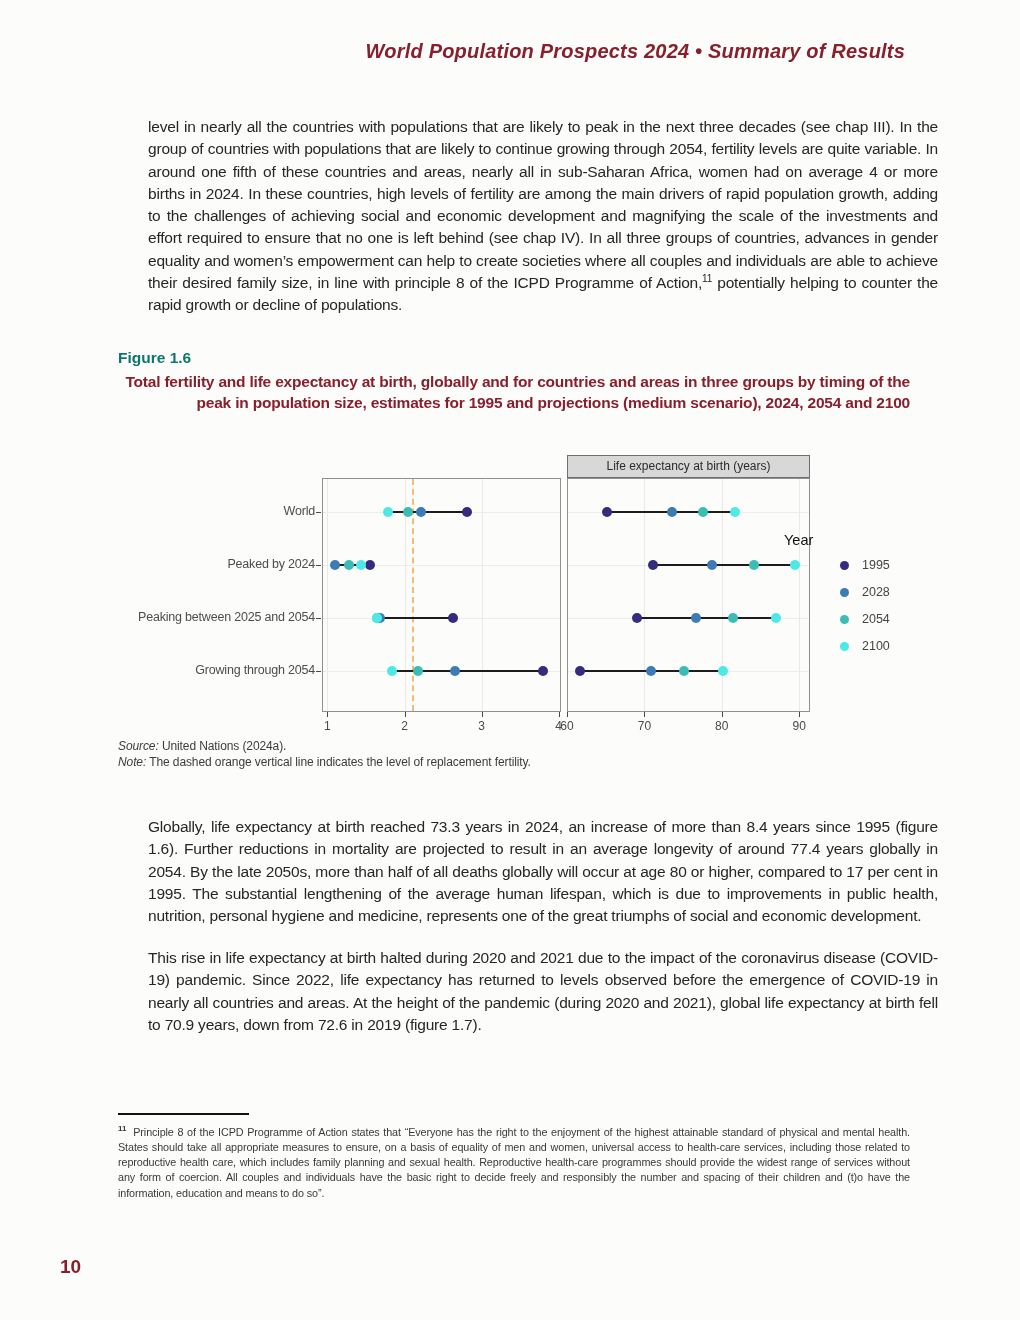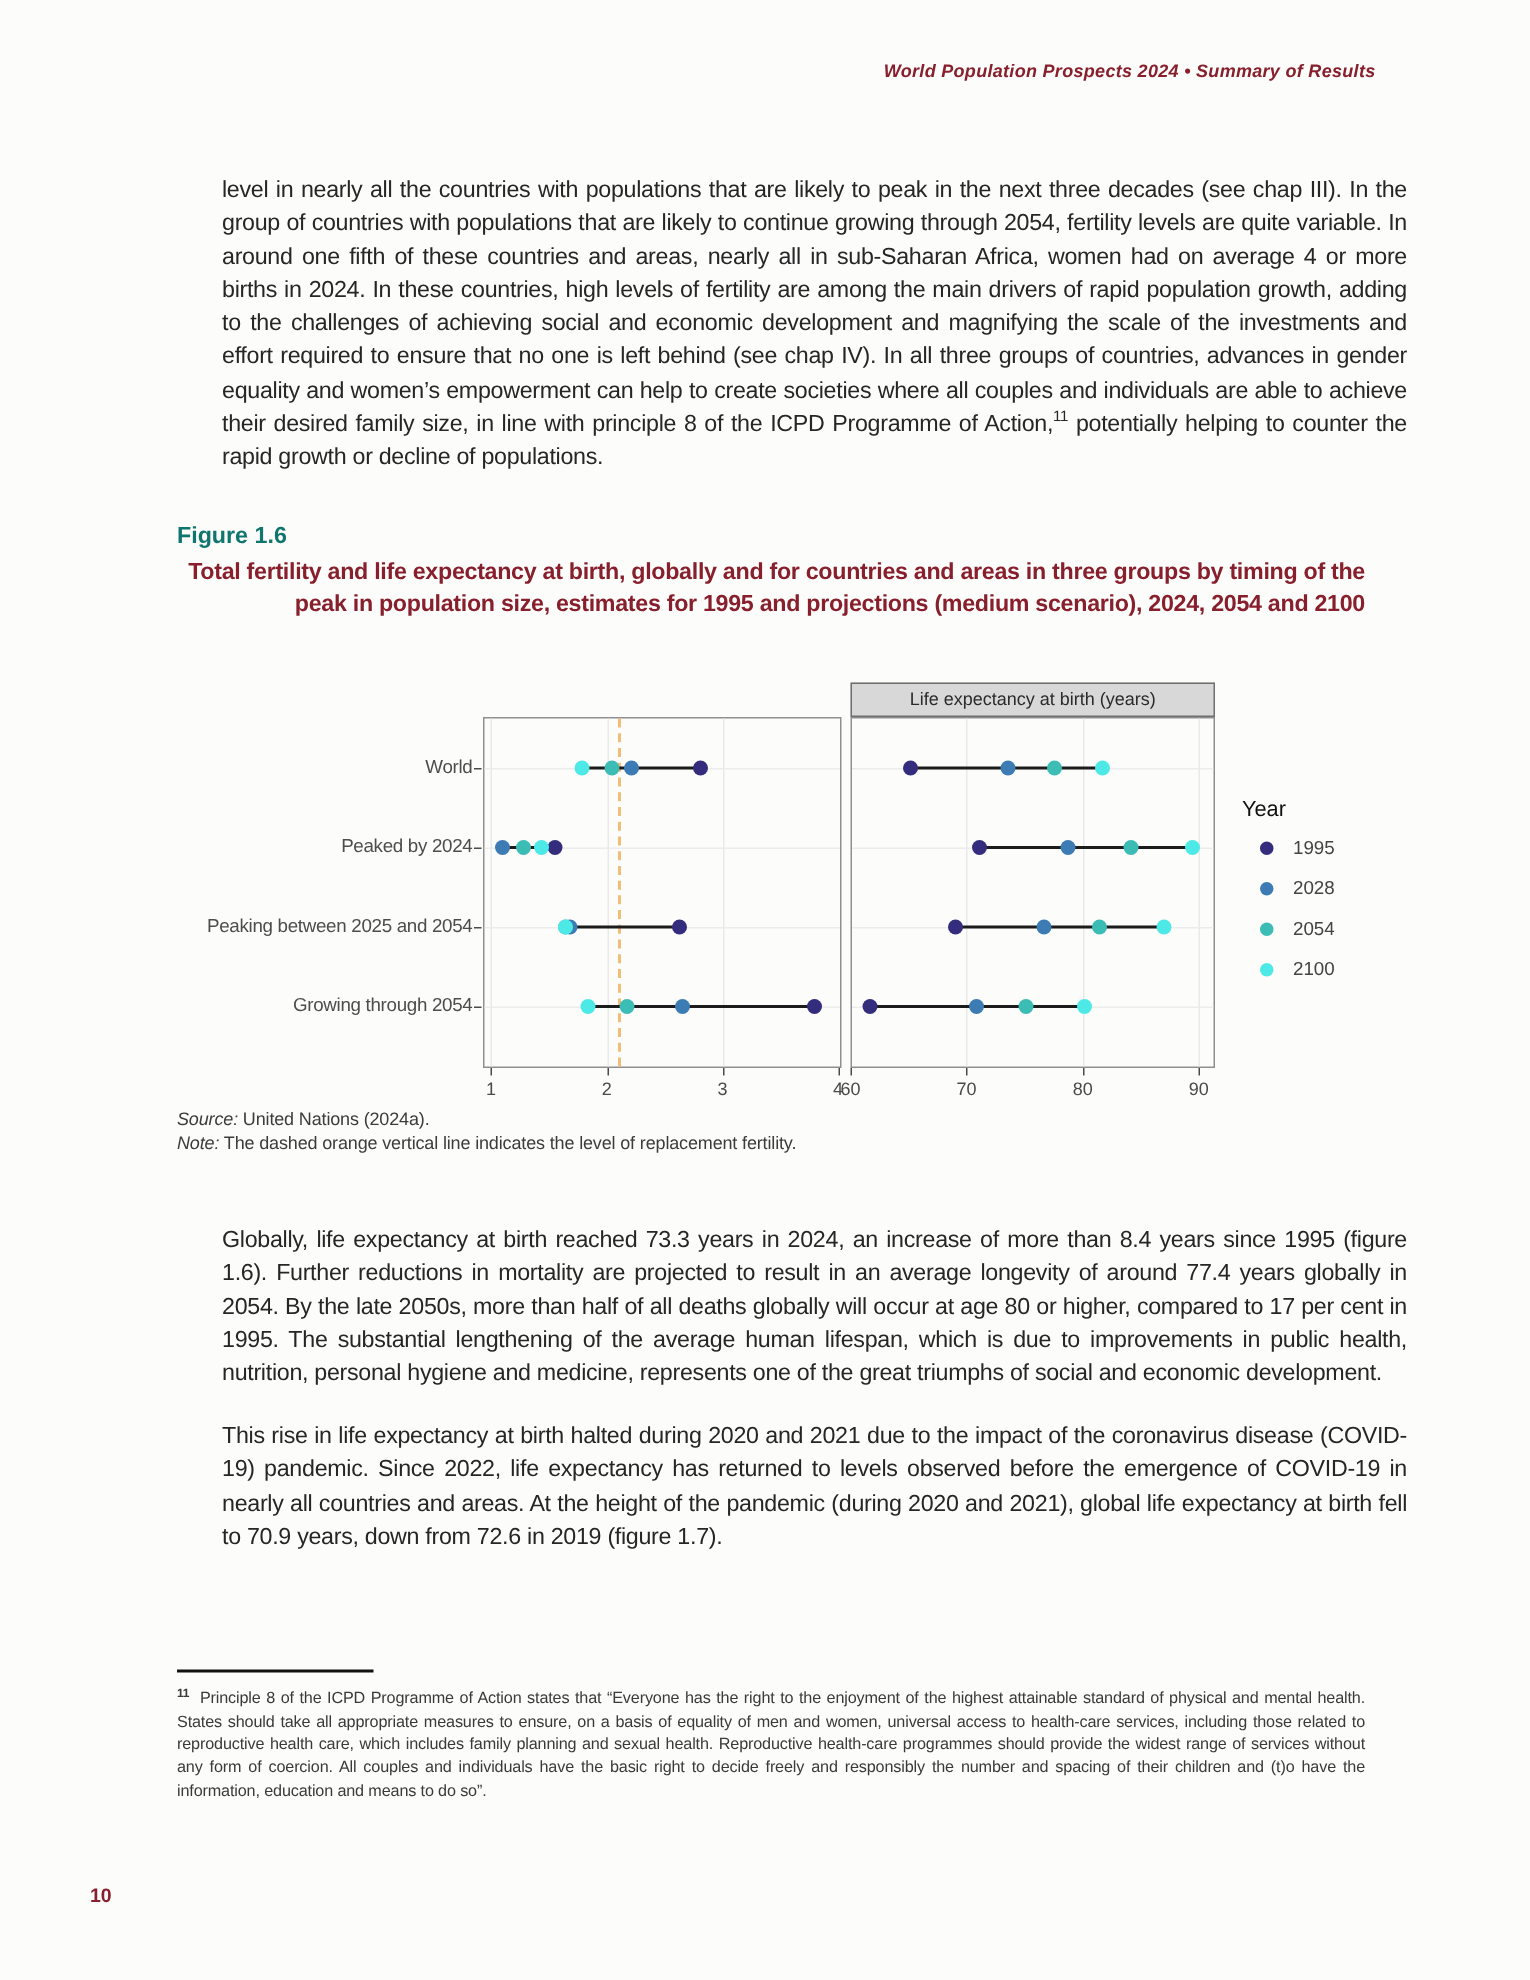--- a/index.html
+++ b/index.html
@@ -1,21 +1,21 @@
 <!DOCTYPE html>
 <html><head>
 <meta charset="utf-8">
 <style>
   html,body{margin:0;padding:0;background:#ffffff;}
   #page{
     position:relative;width:1020px;height:1320px;background:#fcfcfb;
     font-family:"Liberation Sans",sans-serif;color:#262626;overflow:hidden;
   }
   .hdr{
-    position:absolute;top:40px;right:103px;font-size:12px;font-weight:bold;
+    position:absolute;top:40px;right:115px;font-size:20px;font-weight:bold;
     font-style:italic;color:#871f2c;letter-spacing:.2px;
   }
   .para{
     position:absolute;left:118px;width:790px;font-size:15.5px;line-height:22.3px;
     letter-spacing:-0.2px;text-align:justify;color:#262626;margin-left:30px;
   }
   .para sup{font-size:10px;line-height:0;}
   .figlabel{
     position:absolute;left:118px;top:349px;font-size:15.5px;font-weight:bold;color:#0f766e;
   }
@@ -51,21 +51,21 @@
   .srcnote{
     position:absolute;left:118px;font-size:12px;color:#3c3c3c;letter-spacing:-0.1px;
   }
   .srcnote .lbl{font-style:italic;}
   .fnrule{position:absolute;left:118px;top:1113px;width:131px;height:2px;background:#111;}
   .footnote{
     position:absolute;left:118px;top:1121px;width:792px;font-size:10.8px;line-height:15.3px;
     color:#3a3a3a;text-align:justify;letter-spacing:-0.1px;
   }
   .footnote .fnmark{font-size:8px;vertical-align:super;font-weight:bold;margin-right:7px;}
-  .pageno{position:absolute;left:60px;top:1256px;font-size:13px;font-weight:bold;color:#871f2c;}
+  .pageno{position:absolute;left:60px;top:1256px;font-size:19px;font-weight:bold;color:#871f2c;}
   .footer{
     position:absolute;right:115px;top:1256px;font-size:14.5px;font-weight:bold;
     color:#871f2c;letter-spacing:.2px;
   }
 </style>
 </head>
 <body>
 
 <div id="page">
 
@@ -155,21 +155,21 @@
         <div class="rowlabel" style="left:115px;top:54px;">World</div>
         <div class="rowtick" style="left:316px;top:62px;"></div>
         <div class="rowlabel" style="left:115px;top:107px;">Peaked by 2024</div>
         <div class="rowtick" style="left:316px;top:115px;"></div>
         <div class="rowlabel" style="left:115px;top:160px;">Peaking between 2025 and 2054</div>
         <div class="rowtick" style="left:316px;top:168px;"></div>
         <div class="rowlabel" style="left:115px;top:213px;">Growing through 2054</div>
         <div class="rowtick" style="left:316px;top:221px;"></div>
       </div>
     <div id="legend">
-      <div class="legend-title" style="left:828px;top:82px;">Year</div>
+      <div class="legend-title" style="left:784px;top:82px;">Year</div>
     <div class="legend-dot" style="left:840px;top:111px;background:#342c7c;"></div>
         <div class="legend-item" style="left:862px;top:108px;">1995</div>
         <div class="legend-dot" style="left:840px;top:138px;background:#3d7bb5;"></div>
         <div class="legend-item" style="left:862px;top:135px;">2028</div>
         <div class="legend-dot" style="left:840px;top:165px;background:#3bbcb4;"></div>
         <div class="legend-item" style="left:862px;top:162px;">2054</div>
         <div class="legend-dot" style="left:840px;top:192px;background:#4de9e6;"></div>
         <div class="legend-item" style="left:862px;top:189px;">2100</div>
       </div>
   </div>

